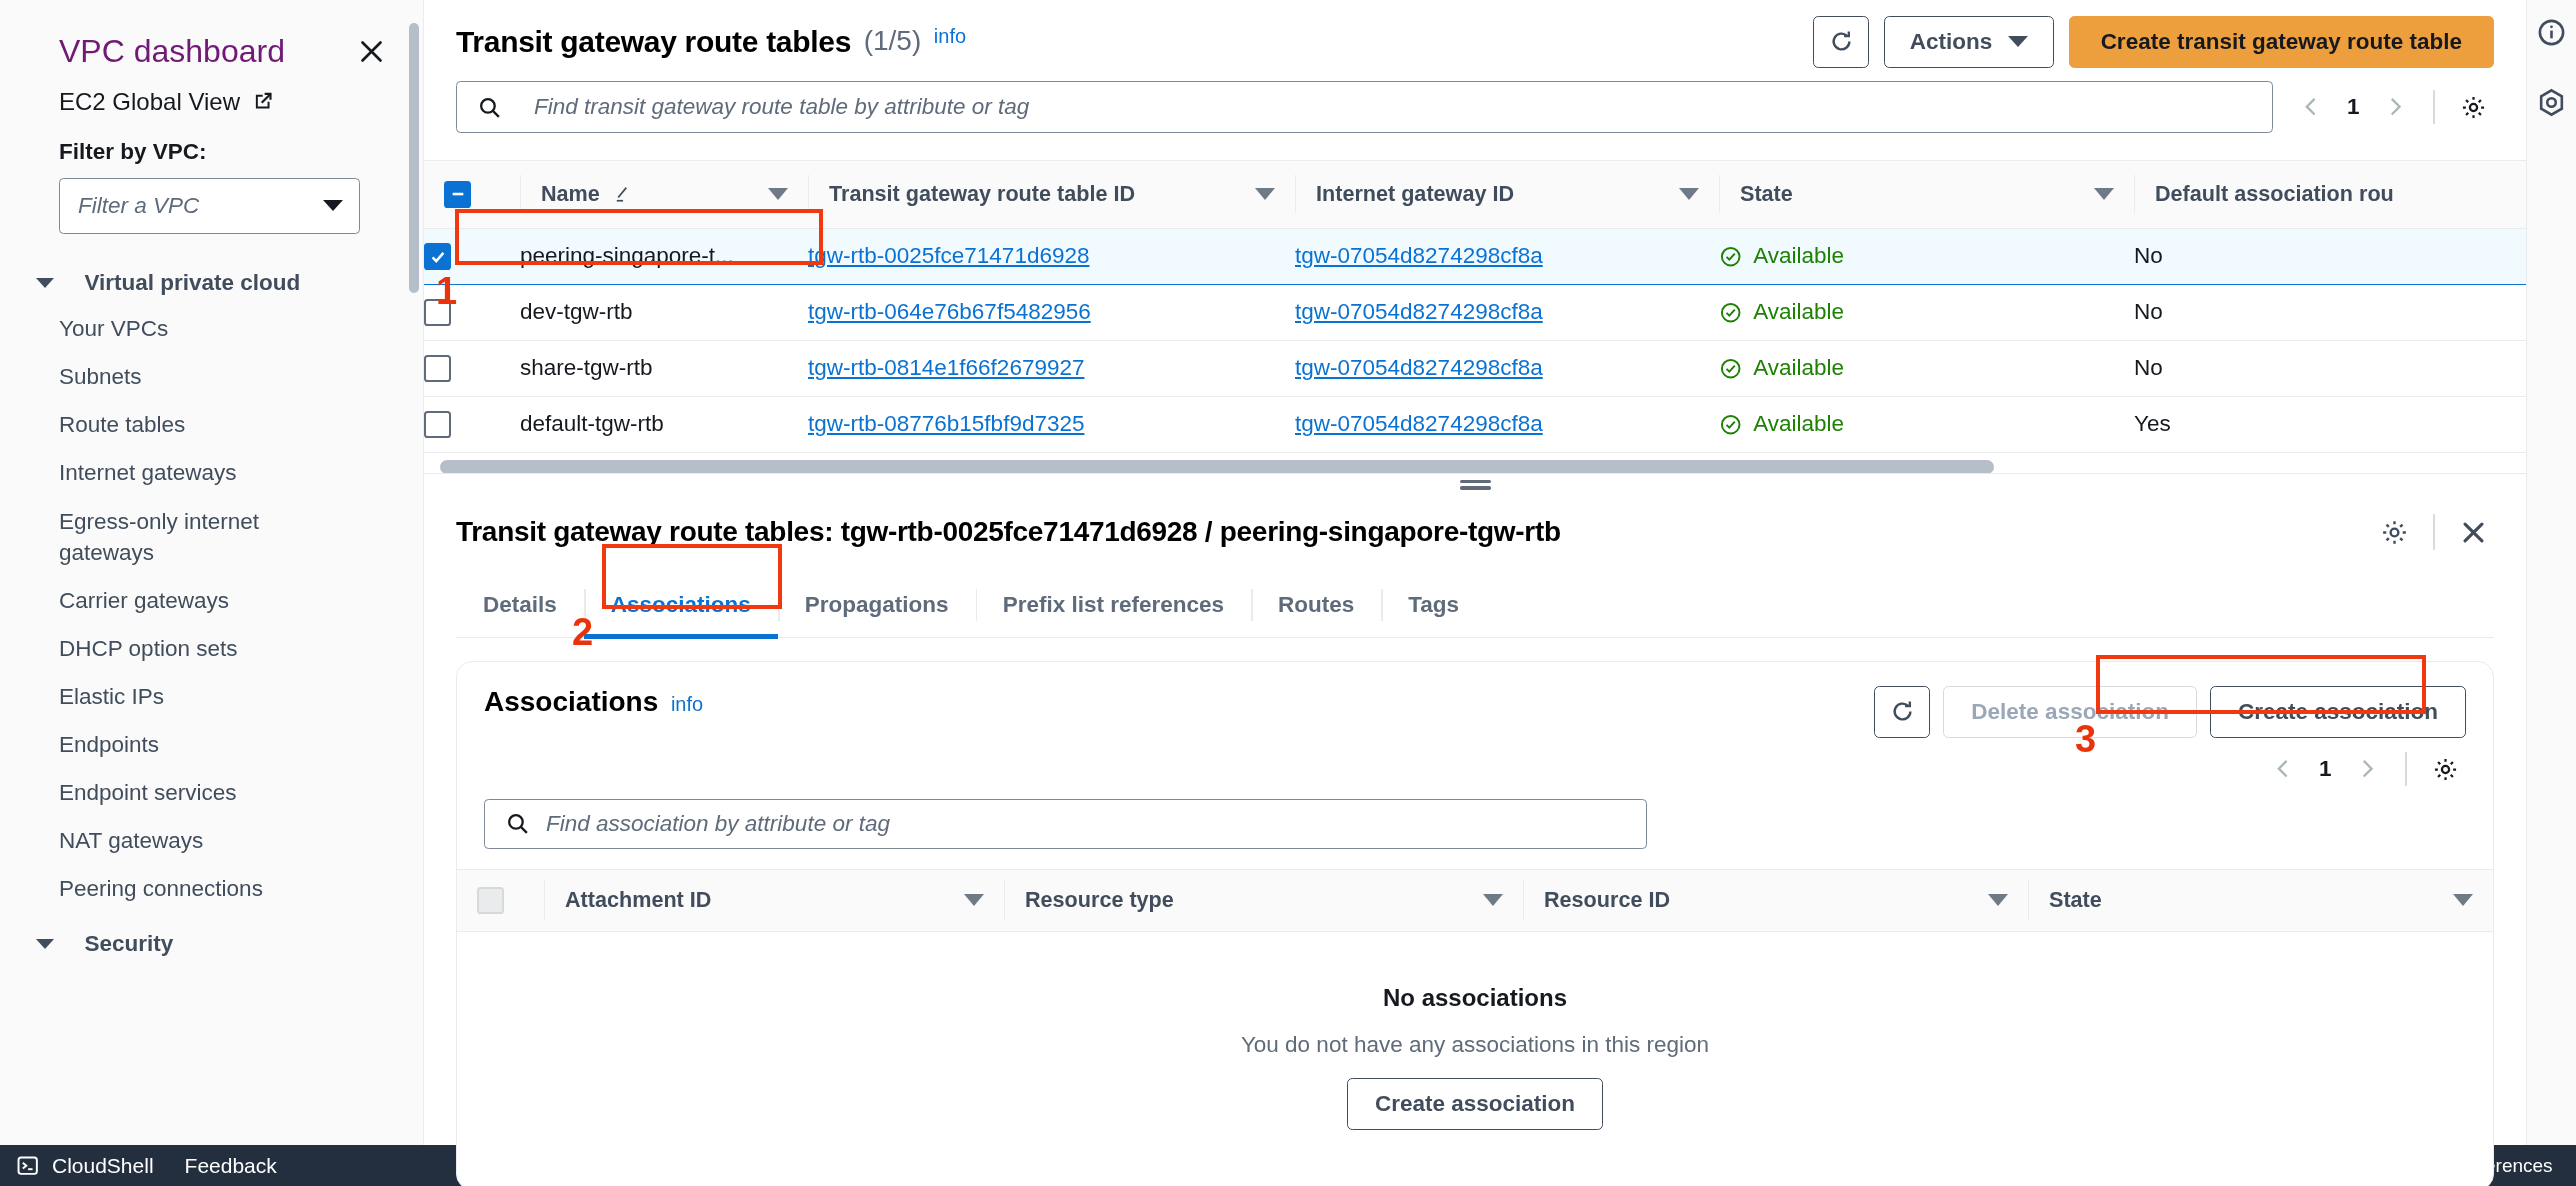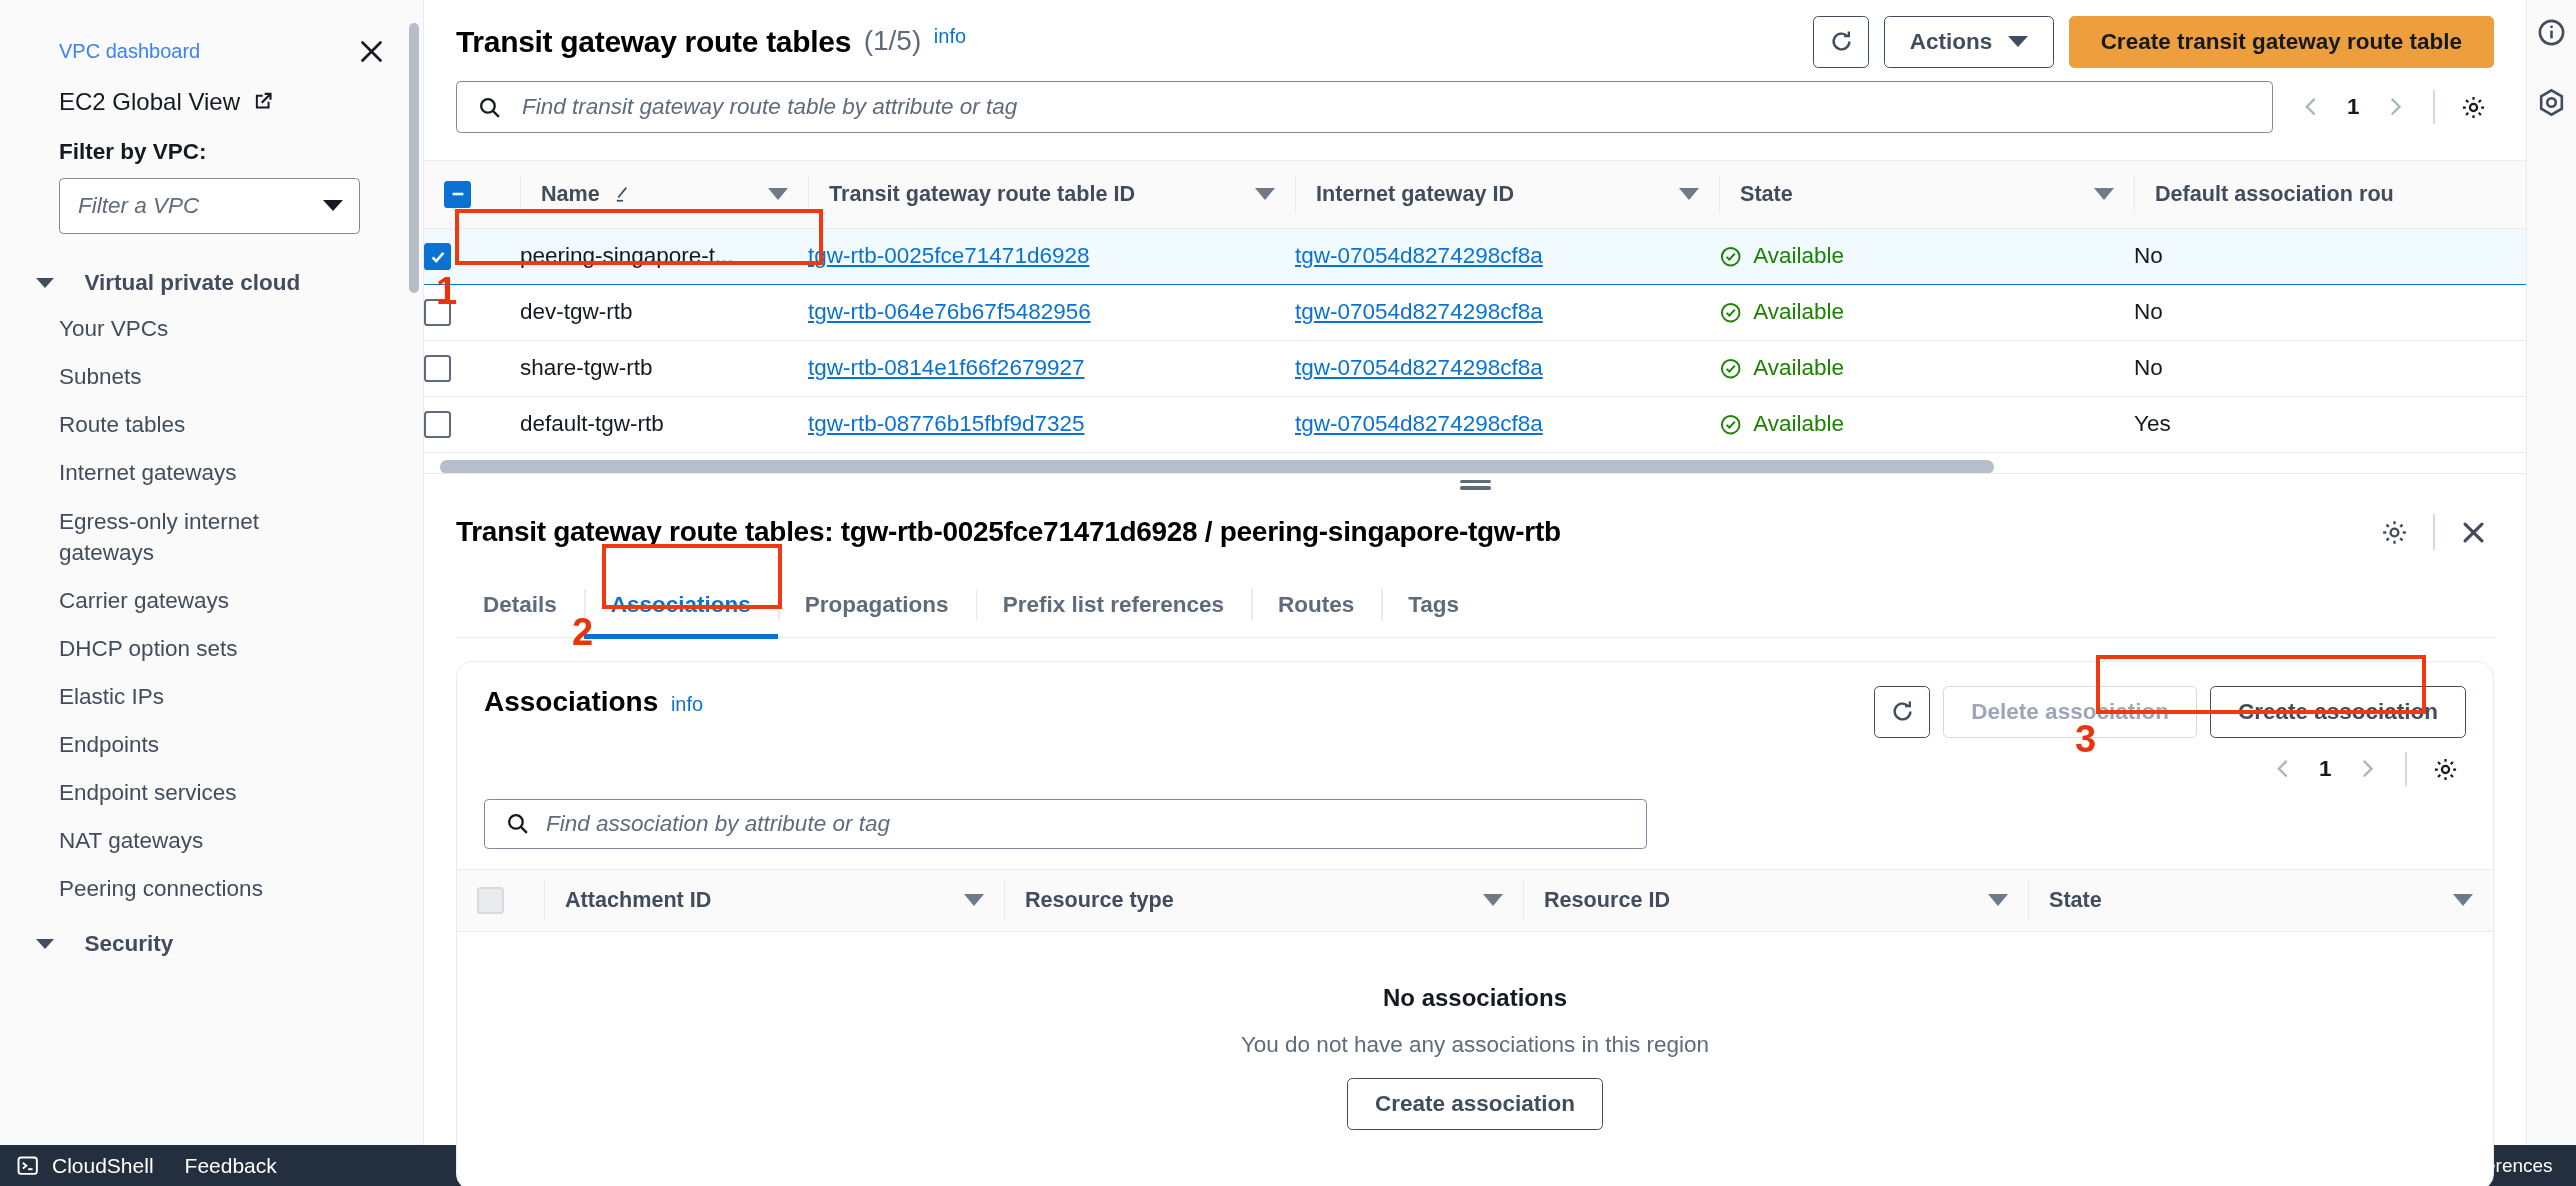--- a/index.html
+++ b/index.html
@@ -20,21 +20,21 @@
     border-right: 1.8px solid #e9ebed;
     padding: 31px 0 0 0;
     position: relative;
     overflow: hidden;
   }
   .sb-top {
     display: flex; align-items: center; justify-content: space-between;
     padding: 0 36px 0 59px;
     height: 41px;
   }
-  .sb-dash-title { font-size: 20px; color: #3b82f6; font-weight: 400; }
+  .sb-dash-title { font-size: 32px; color: #701a75; font-weight: 400; }
   .sb-close {
     width: 31px; height: 31px; position: relative; cursor: pointer;
     display: flex; align-items: center; justify-content: center;
   }
   .sb-close svg { display:block; }
   .sb-link-row {
     padding: 16px 36px 0 59px; display: flex; align-items: center; gap: 10.8px;
   }
   .sb-ec2 { font-size: 24px; color: #16191f; }
   .sb-extlink { display: flex; align-items: center; }
@@ -107,21 +107,21 @@
   .btn-primary {
     background: #ec9f3c; border: 1.8px solid #ec9f3c; color: #16191f;
     height: 52px; padding: 0 31px; font-size: 22.5px; font-weight: 700;
     border-radius: 5.4px; display:flex; align-items:center; cursor: pointer;
   }
   .btn-disabled { border-color: #d5dbdb; color: #9ba7b6; cursor: default; }
 
   .search-row { padding: 16px 32px 0 32px; display: flex; align-items: center; gap: 18px; }
   .searchbox {
     flex: 1; height: 52px; border: 1.8px solid #7d8998; border-radius: 4.5px;
-    background: #fff; display: flex; align-items: center; gap: 20px; padding: 0 20px;
+    background: #fff; display: flex; align-items: center; gap: 32px; padding: 0 20px;
   }
   .search-ph { font-size: 22.5px; color: #5f6b7a; font-style: italic; }
   .pager { display: flex; align-items: center; gap: 5.4px; }
   .pg-arrow { width: 41px; height: 41px; display:flex; align-items:center; justify-content:center; cursor:pointer; }
   .pg-num { font-size: 22.5px; font-weight: 700; color: #16191f; min-width: 31px; text-align: center; }
   .pg-div { width: 1.8px; height: 34px; background: #d5dbdb; margin: 0 12.6px; }
   .gear { width: 41px; height: 41px; display:flex; align-items:center; justify-content:center; cursor:pointer; }
 
   table.tbl { width: 100%; border-collapse: collapse; table-layout: fixed; }
   .tbl th {

